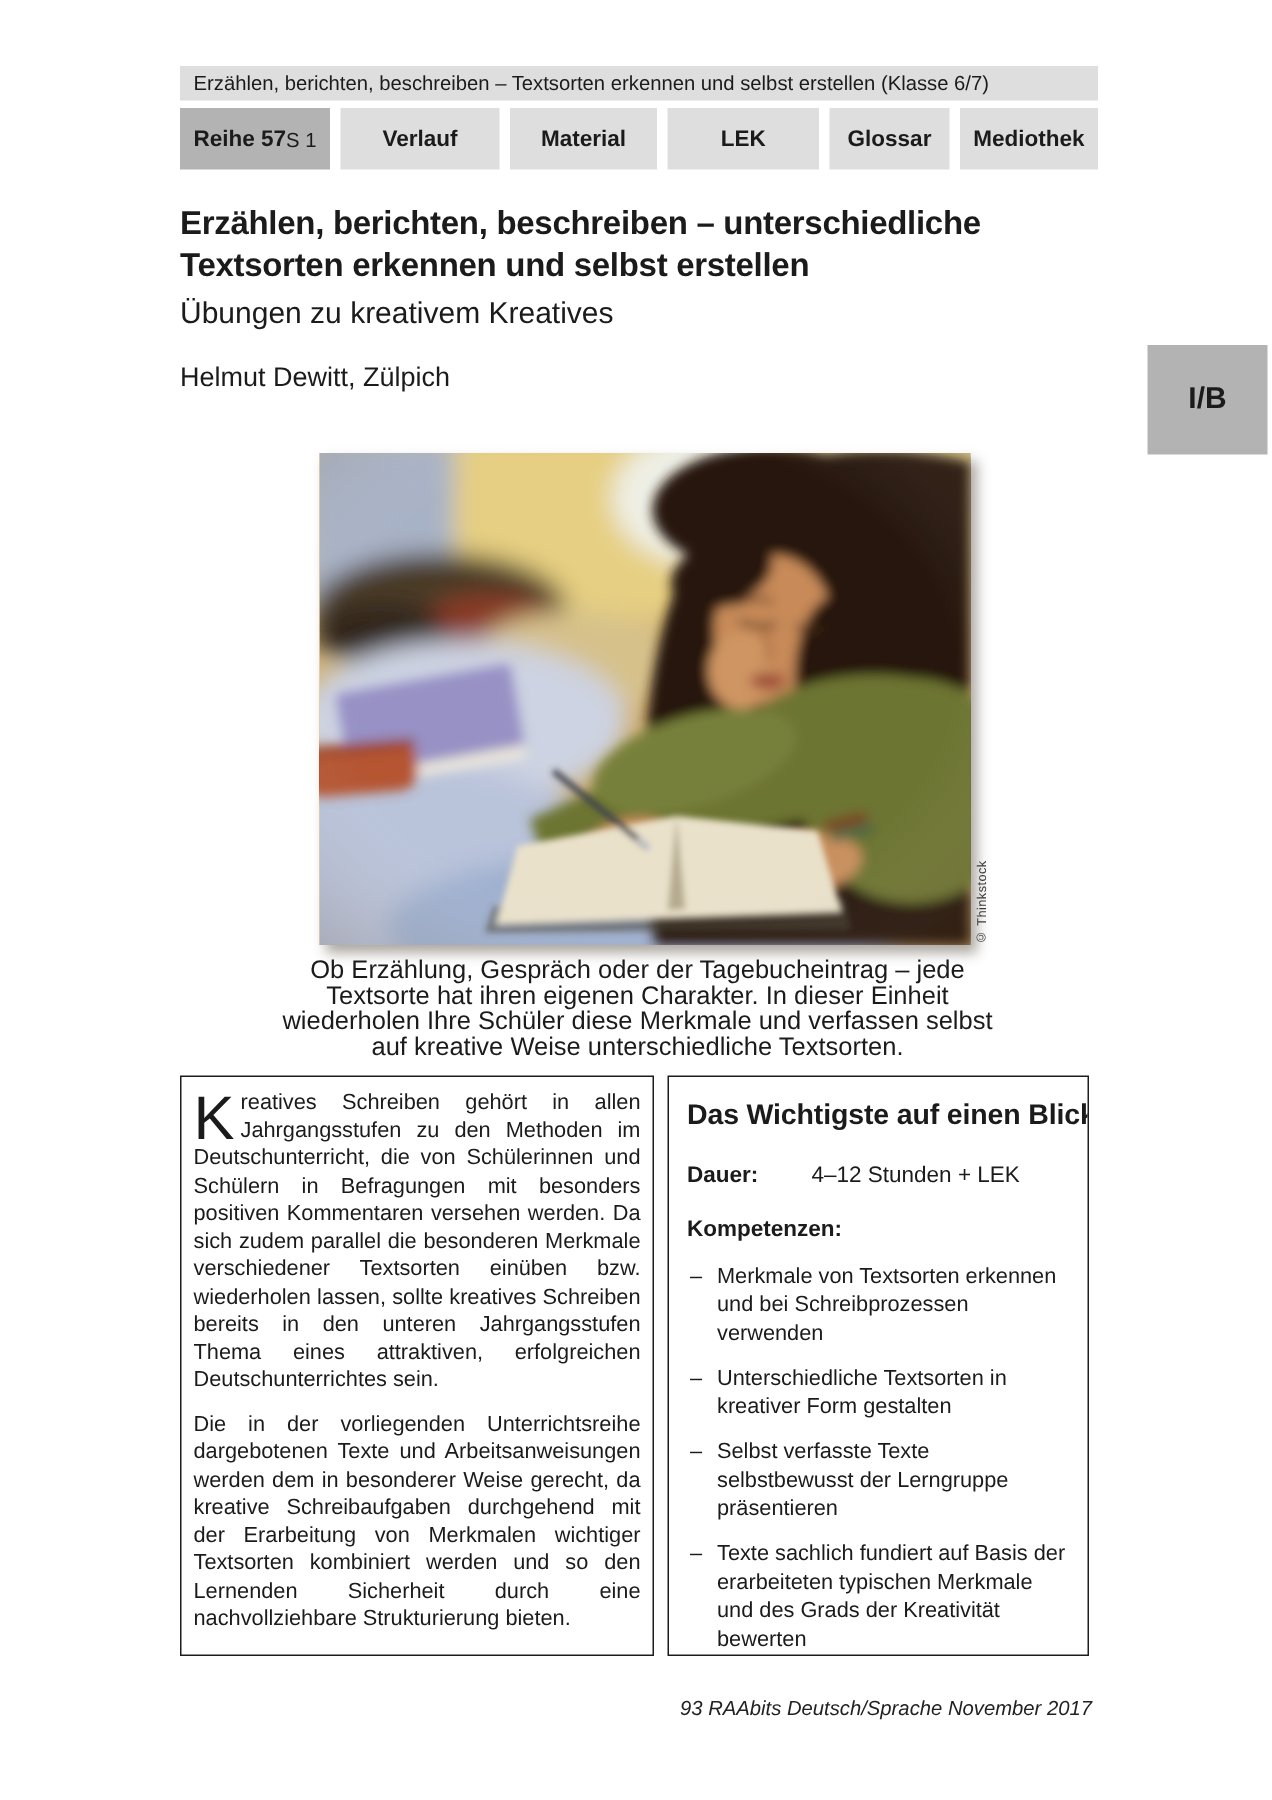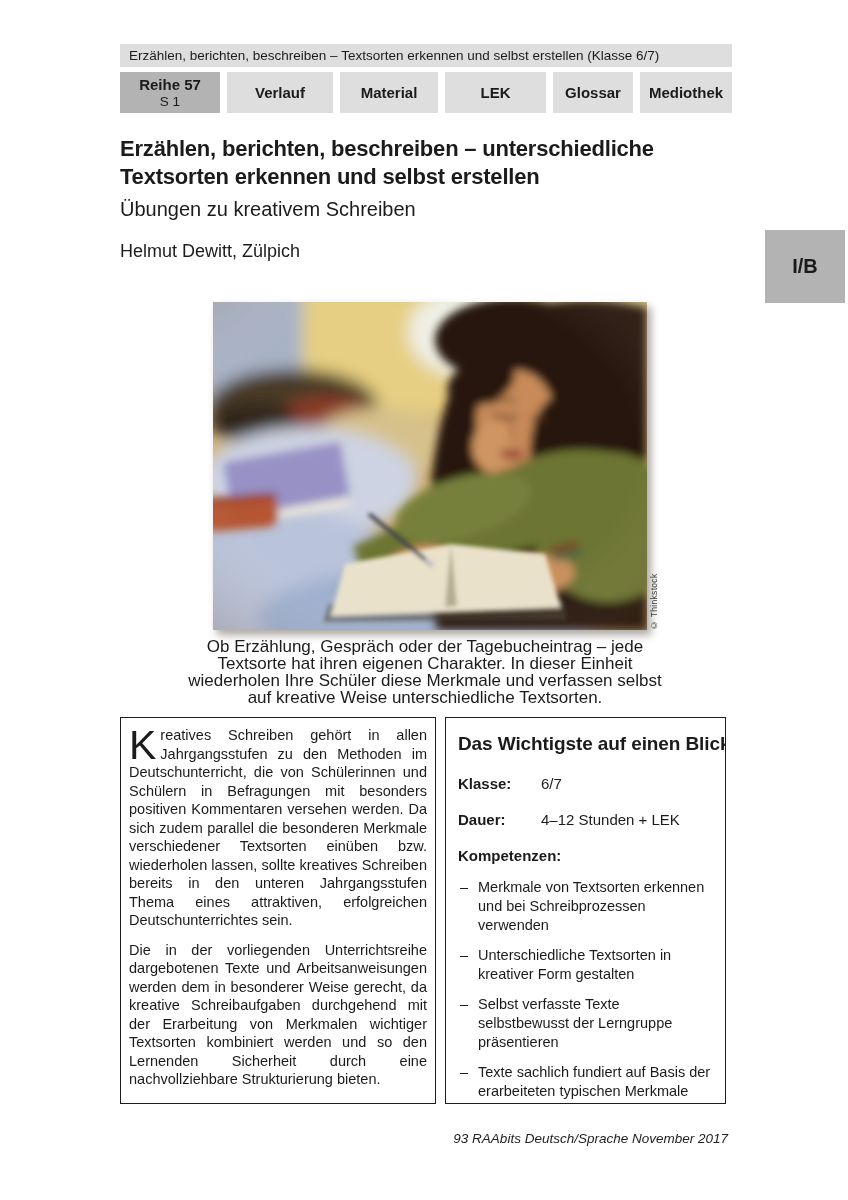--- a/index.html
+++ b/index.html
@@ -9,21 +9,21 @@
   }
   
   .header-strip {
     position: absolute; left: 120px; top: 44px; width: 612px; height: 23px;
     background: #dedede; font-size: 13.5px; line-height: 23px;
     padding-left: 9px; box-sizing: border-box; white-space: nowrap; overflow: hidden;
   }
   
   .tabs { position: absolute; left: 120px; top: 72px; width: 612px; height: 41px; display: flex; gap: 7px; }
   .tab {
-    background: #dedede; display: flex; flex-direction: column; align-items: center; justify-content: center;
+    background: #dedede; display: flex; align-items: center; justify-content: center;
     font-weight: bold; font-size: 15px; box-sizing: border-box; flex: 0 0 auto;
   }
   .tab.active { background: #b3b3b3; }
   .tab .sub { font-weight: normal; font-size: 13.5px; margin-top: 1px; }
   .w1 { width: 100px; } .w2 { width: 106px; } .w3 { width: 98px; }
   .w4 { width: 101px; } .w5 { width: 80px; }  .w6 { width: 92px; }
   
   .title { position: absolute; left: 120px; top: 135px; width: 610px; font-size: 22px; font-weight: bold; line-height: 28px; letter-spacing: -0.2px; }
   .subtitle { position: absolute; left: 120px; top: 198px; font-size: 20px; }
   .author { position: absolute; left: 120px; top: 241px; font-size: 18px; }
@@ -92,21 +92,21 @@
       </div>
     <div class="tab w5">
         <span>Glossar</span>
       </div>
     <div class="tab w6">
         <span>Mediothek</span>
       </div>
   </div>
 
   <div class="title">Erzählen, berichten, beschreiben – unterschiedliche Textsorten erkennen und selbst erstellen</div>
-  <div class="subtitle">Übungen zu kreativem Schreiben</div>
+  <div class="subtitle">Übungen zu kreativem Kreatives</div>
   <div class="author">Helmut Dewitt, Zülpich</div>
 
   <div class="marker">I/B</div>
 
   <div class="photo-wrap">
     <svg width="434" height="328" viewBox="0 0 434 328" xmlns="http://www.w3.org/2000/svg">
       <defs>
         <linearGradient id="pbg" x1="0" y1="0" x2="0" y2="1">
           <stop offset="0" stop-color="#d8c98f"></stop>
             <stop offset="0.45" stop-color="#d3b171"></stop>
@@ -184,24 +184,20 @@
   <div class="caption">Ob Erzählung, Gespräch oder der Tagebucheintrag – jede Textsorte hat ihren eigenen Charakter. In dieser Einheit wiederholen Ihre Schüler diese Merkmale und verfassen selbst auf kreative Weise unterschiedliche Textsorten.</div>
 
   <div class="intro-box">
     <p class="first">Kreatives Schreiben gehört in allen Jahrgangsstufen zu den Methoden im Deutschunterricht, die von Schülerinnen und Schülern in Befragungen mit besonders positiven Kommentaren versehen werden. Da sich zudem parallel die besonderen Merkmale verschiedener Textsorten einüben bzw. wiederholen lassen, sollte kreatives Schreiben bereits in den unteren Jahrgangsstufen Thema eines attraktiven, erfolgreichen Deutschunterrichtes sein.</p>
     <p>Die in der vorliegenden Unterrichtsreihe dargebotenen Texte und Arbeitsanweisungen werden dem in besonderer Weise gerecht, da kreative Schreibaufgaben durchgehend mit der Erarbeitung von Merkmalen wichtiger Textsorten kombiniert werden und so den Lernenden Sicherheit durch eine nachvollziehbare Strukturierung bieten.</p>
   </div>
 
   <div class="overview-box">
     <h2>Das Wichtigste auf einen Blick</h2>
     <div class="field">
-      <span class="label">Klasse:</span>
-      <span class="value">6/7</span>
-    </div>
-    <div class="field">
       <span class="label">Dauer:</span>
       <span class="value">4–12 Stunden + LEK</span>
     </div>
     <div class="comp-label">Kompetenzen:</div>
     <ul class="competencies">
       <li>
         <span class="dash">–</span>
         <span class="text">Merkmale von Textsorten erkennen und bei Schreibprozessen verwenden</span>
       </li>
       <li>

